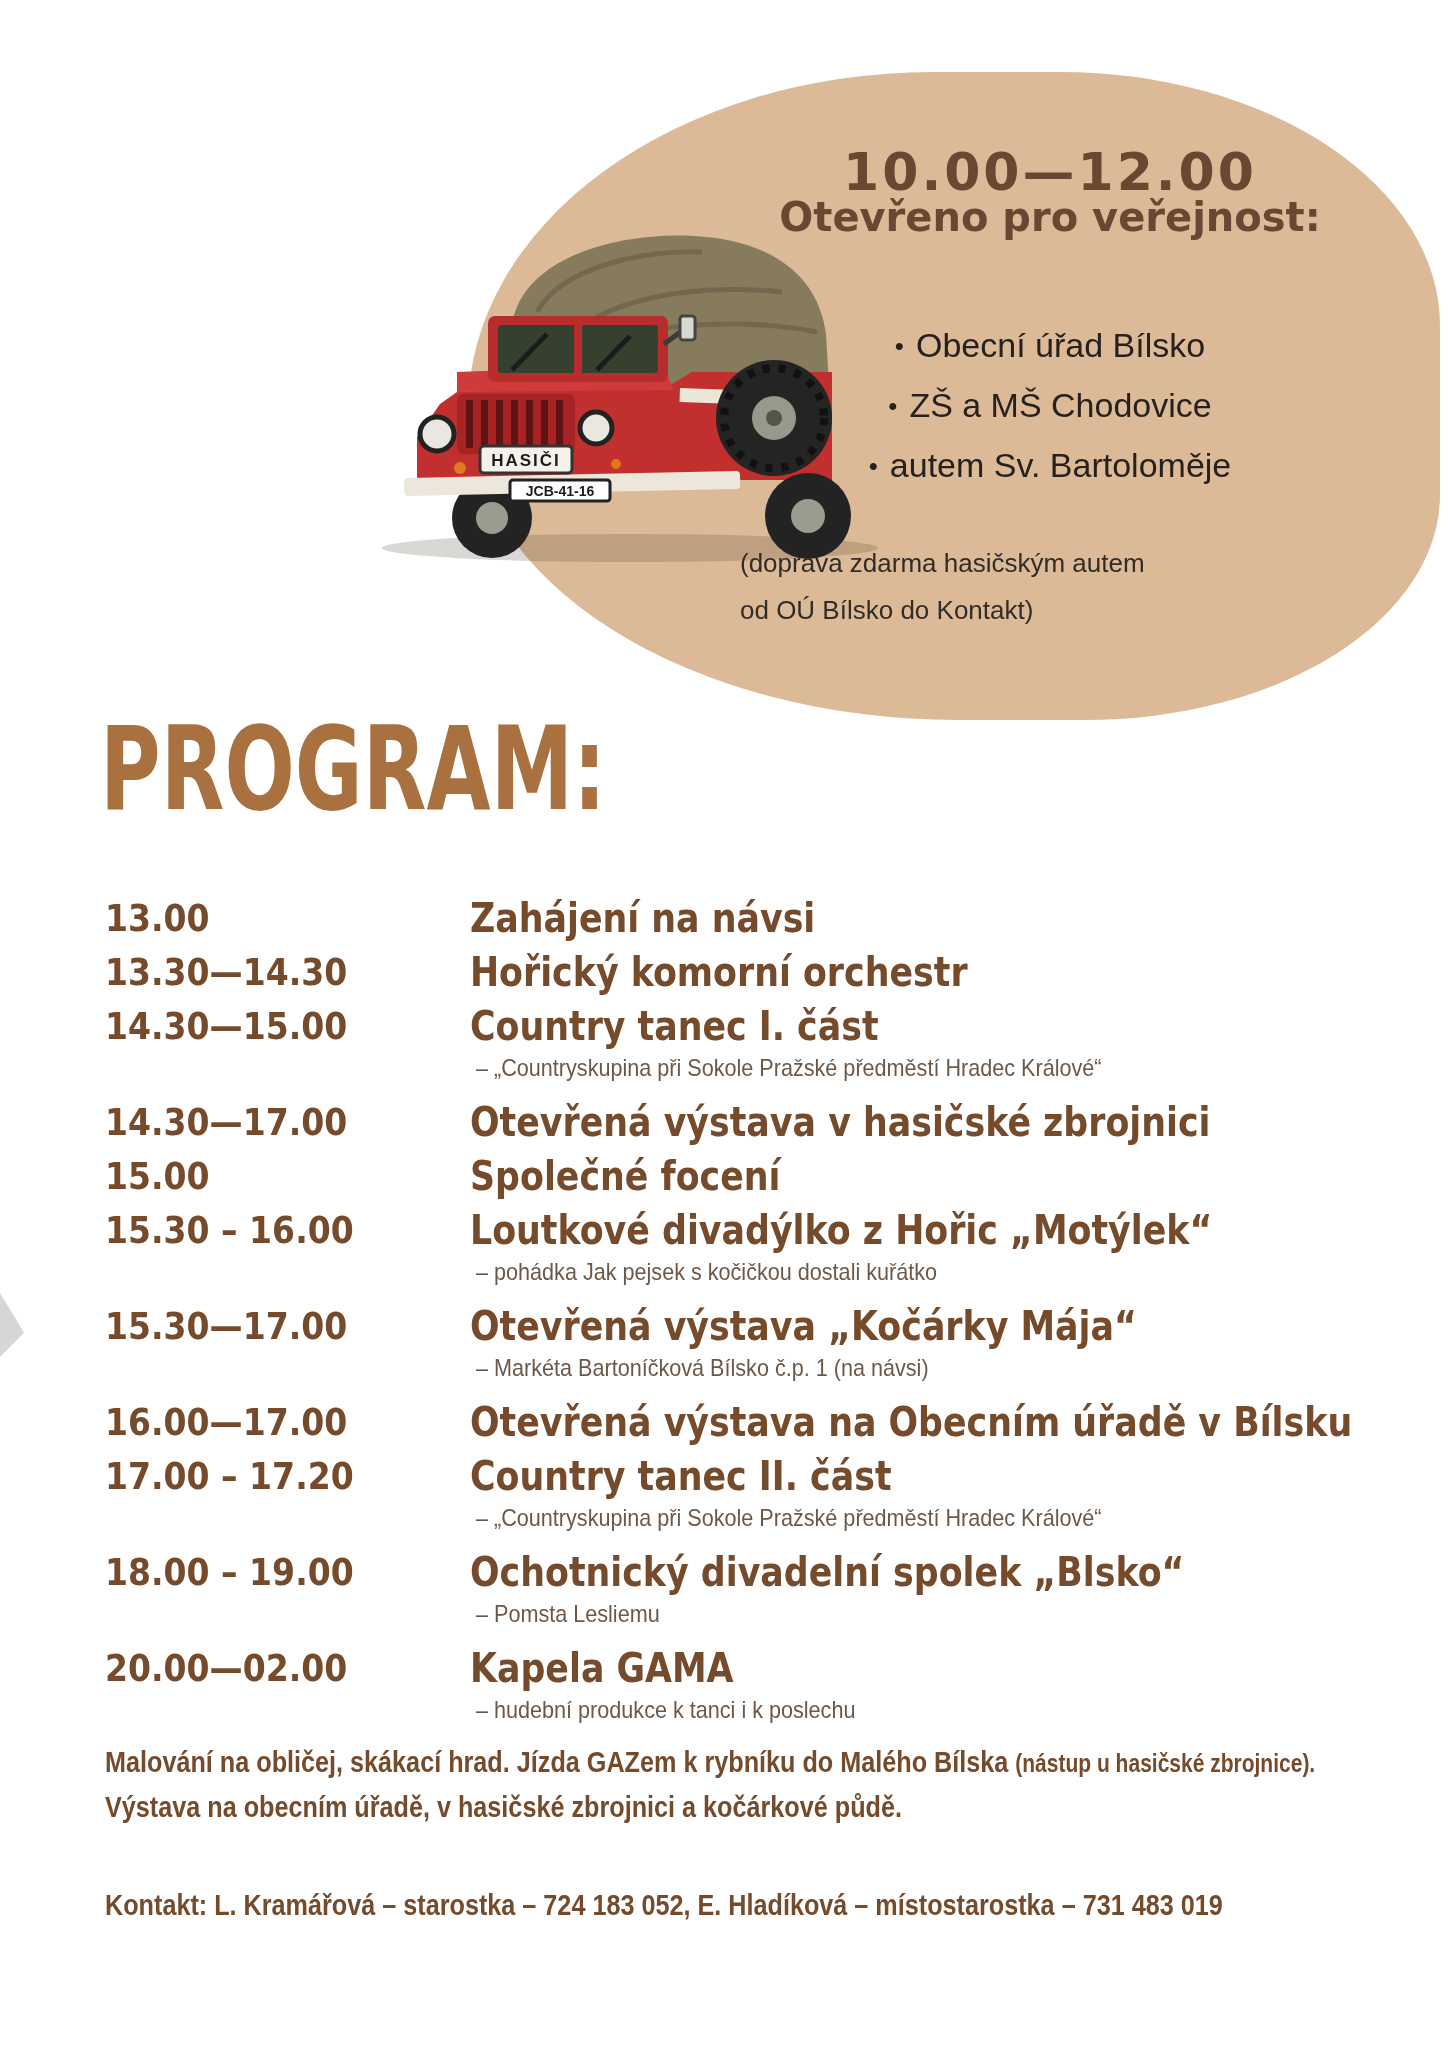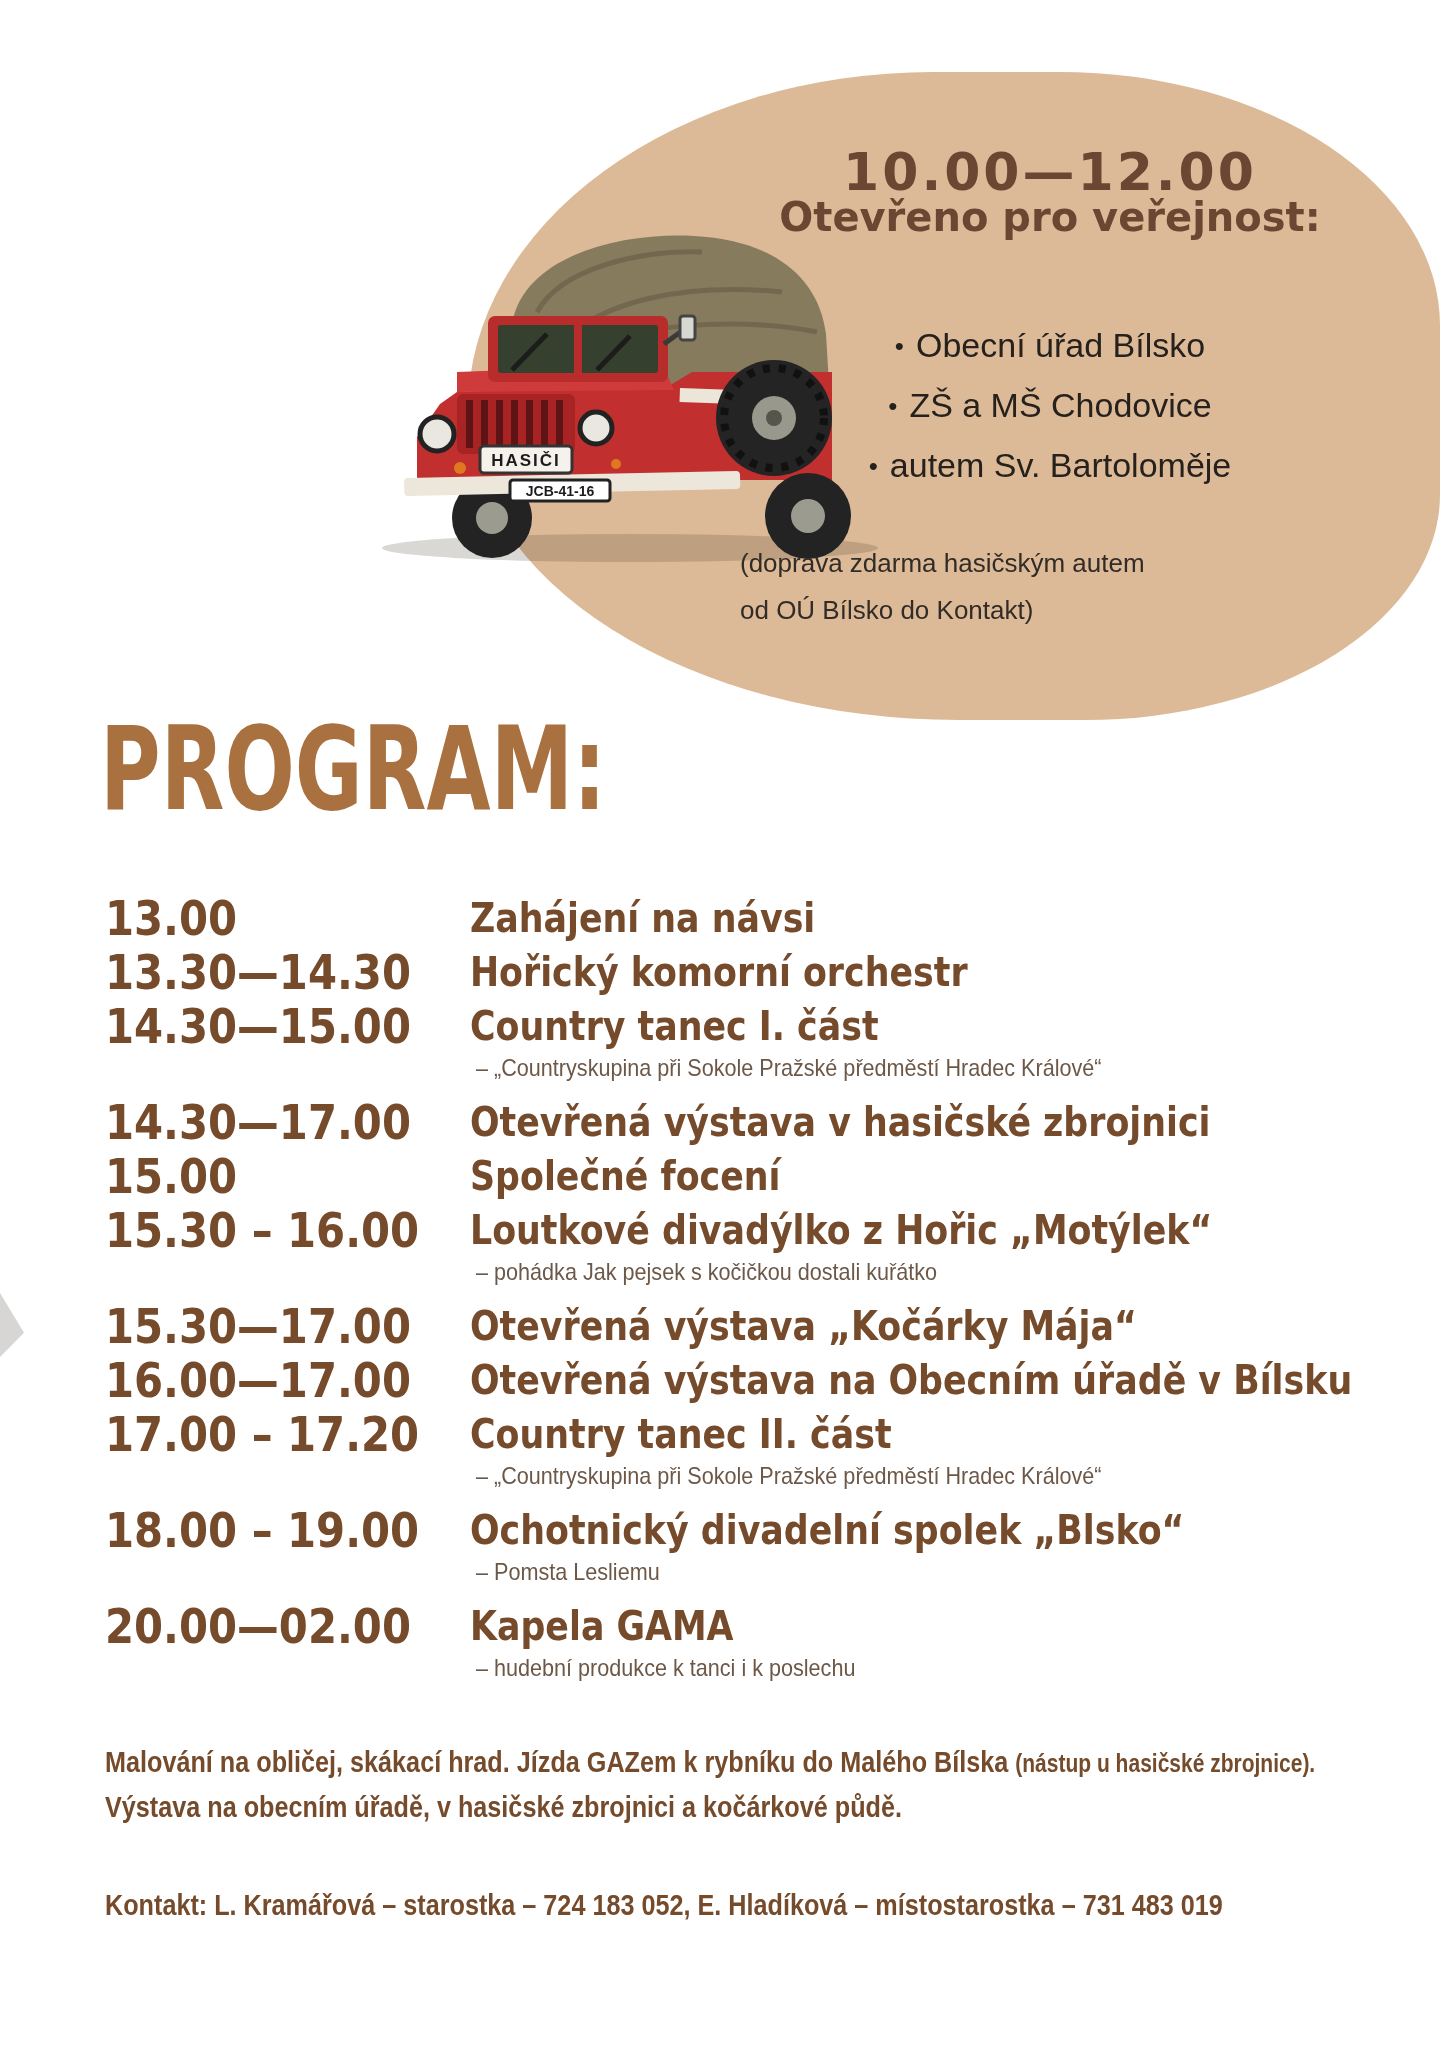--- a/index.html
+++ b/index.html
@@ -24,21 +24,21 @@
         font-size:26px;line-height:47px;color:#322c27;}
   
   .program-heading{position:absolute;left:100px;top:712px;margin:0;
         font-family:"DejaVu Sans",sans-serif;font-weight:800;font-size:115px;line-height:1.0;
         color:var(--c-brown_light,#a9713f);transform:scaleX(.72);transform-origin:left top;
         white-space:nowrap;}
   
   .schedule{position:absolute;left:105px;top:893px;width:1260px;}
   .srow{display:flex;margin-bottom:4px;}
   .stime{width:365px;flex:0 0 365px;font-family:"DejaVu Sans",sans-serif;font-weight:800;
-        font-size:48px;line-height:50px;color:var(--c-brown_mid,#7a4e2d);white-space:nowrap;}
+        font-size:38px;line-height:50px;color:var(--c-brown_mid,#7a4e2d);white-space:nowrap;}
   .stime>span,.stitle>span{display:inline-block;transform:scaleX(.87);transform-origin:left center;white-space:nowrap;}
   .swrap{flex:1;}
   .stitle{font-family:"DejaVu Sans",sans-serif;font-weight:800;font-size:40px;line-height:50px;
         color:var(--c-brown_mid,#7a4e2d);white-space:nowrap;}
   .snote{font-size:24px;line-height:34px;color:var(--c-note,#6d5848);margin:0 0 8px 6px;}
   .snote>span{display:inline-block;transform:scaleX(.9);transform-origin:left center;white-space:nowrap;}
   
   .footer{position:absolute;left:105px;top:1740px;width:1320px;
         font-family:"Liberation Sans",sans-serif;font-weight:bold;color:var(--c-brown_mid,#6f4a2c);}
   .f-line{font-size:30px;line-height:44px;white-space:nowrap;}
@@ -157,20 +157,21 @@
         <div class="stime"><span>15.30 – 16.00</span></div>
         <div class="swrap">
           <div class="stitle"><span>Loutkové divadýlko z Hořic „Motýlek“</span></div>
           <div class="snote"><span>– pohádka Jak pejsek s kočičkou dostali kuřátko</span></div>
         </div>
       </div>
       <div class="srow">
         <div class="stime"><span>15.30—17.00</span></div>
         <div class="swrap">
           <div class="stitle"><span>Otevřená výstava „Kočárky Mája“</span></div>
+          <div class="snote"><span>– Markéta Bartoníčková Bílsko č.p. 1 (na návsi)</span></div>
         </div>
       </div>
       <div class="srow">
         <div class="stime"><span>16.00—17.00</span></div>
         <div class="swrap">
           <div class="stitle"><span>Otevřená výstava na Obecním úřadě v Bílsku</span></div>
         </div>
       </div>
       <div class="srow">
         <div class="stime"><span>17.00 – 17.20</span></div>

